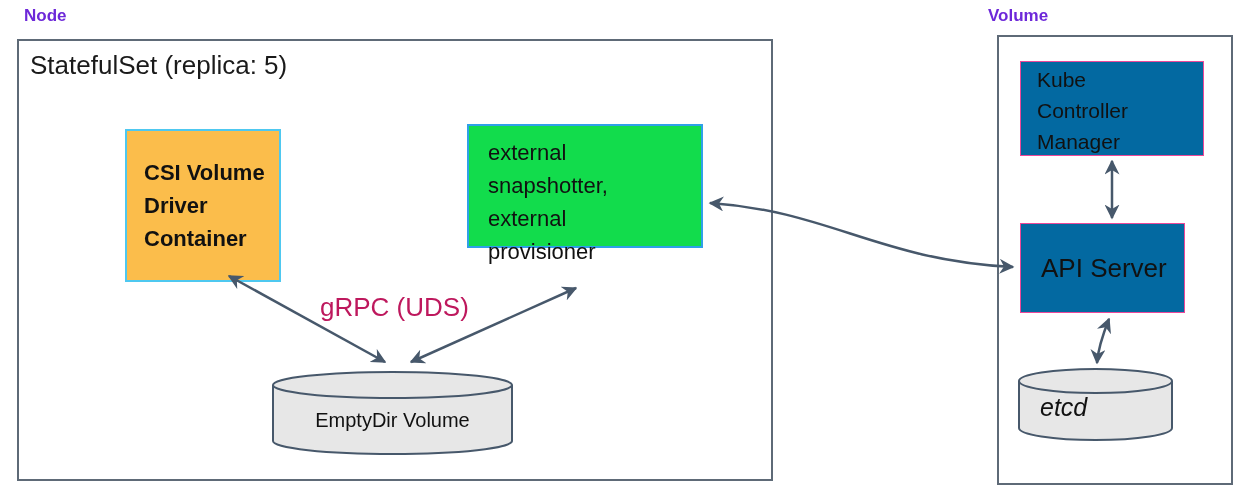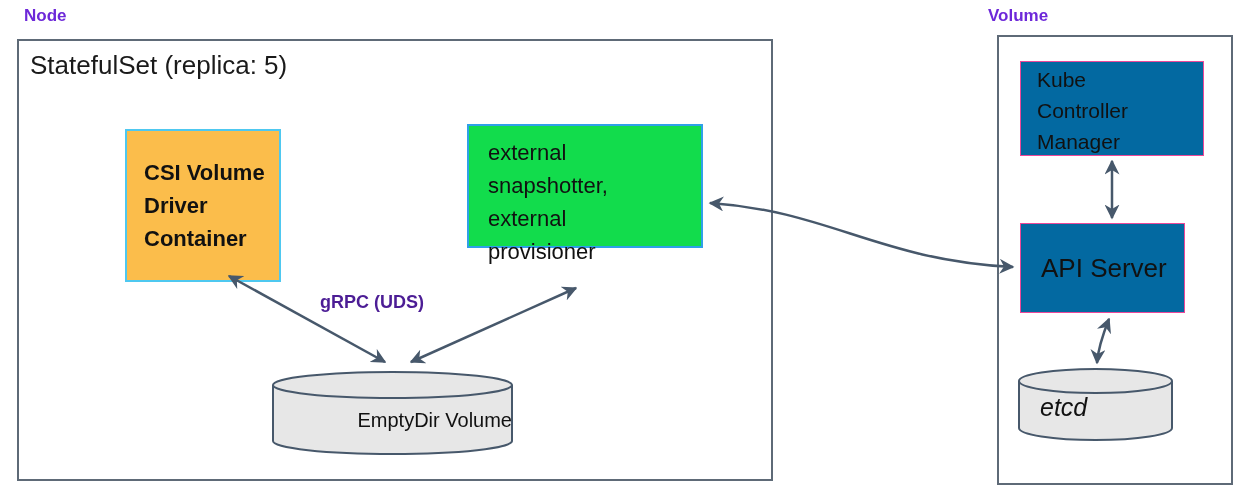--- a/index.html
+++ b/index.html
@@ -13,22 +13,22 @@
   .title { font-size:26px; color:#1a1a1a; }
   .fillbox { box-sizing:border-box; display:flex; flex-direction:column; justify-content:center; }
   .prewrap { white-space:pre-line; }
   .csi-box { background:#FBBD4B; border:2px solid #4EC8F0; }
   .csi-box .lbl { font-size:22px; font-weight:bold; line-height:1.5; padding-left:17px; }
   .sidecar-box { background:#12DC4C; border:2px solid #2FA0E8; justify-content:flex-start; }
   .sidecar-box .lbl { font-size:22px; line-height:1.5; padding:10px 0 0 19px; }
   .gray-box { background:#0369a1; border:1px solid #ec4899; }
   .kcm-lbl { font-size:21px; line-height:1.48; padding:2px 0 0 16px; }
   .api-lbl { font-size:26px; padding-left:20px; }
-  .grpc-label { font-size:18px; font-weight:bold; color:#4c1d95; }
-  .cyl-label { font-size:20px; text-align:right; }
+  .grpc-label { font-size:26px; font-weight:normal; color:#be185d; }
+  .cyl-label { font-size:20px; text-align:center; }
   .etcd-label { font-size:25px;font-style:italic; }
   svg.overlay { position:absolute; left:0; top:0; }
 </style>
 </head>
 <body>
 
 <div id="canvas">
 
   <div class="abs group-label" style="left:24px; top:6px;">Node</div>
 

